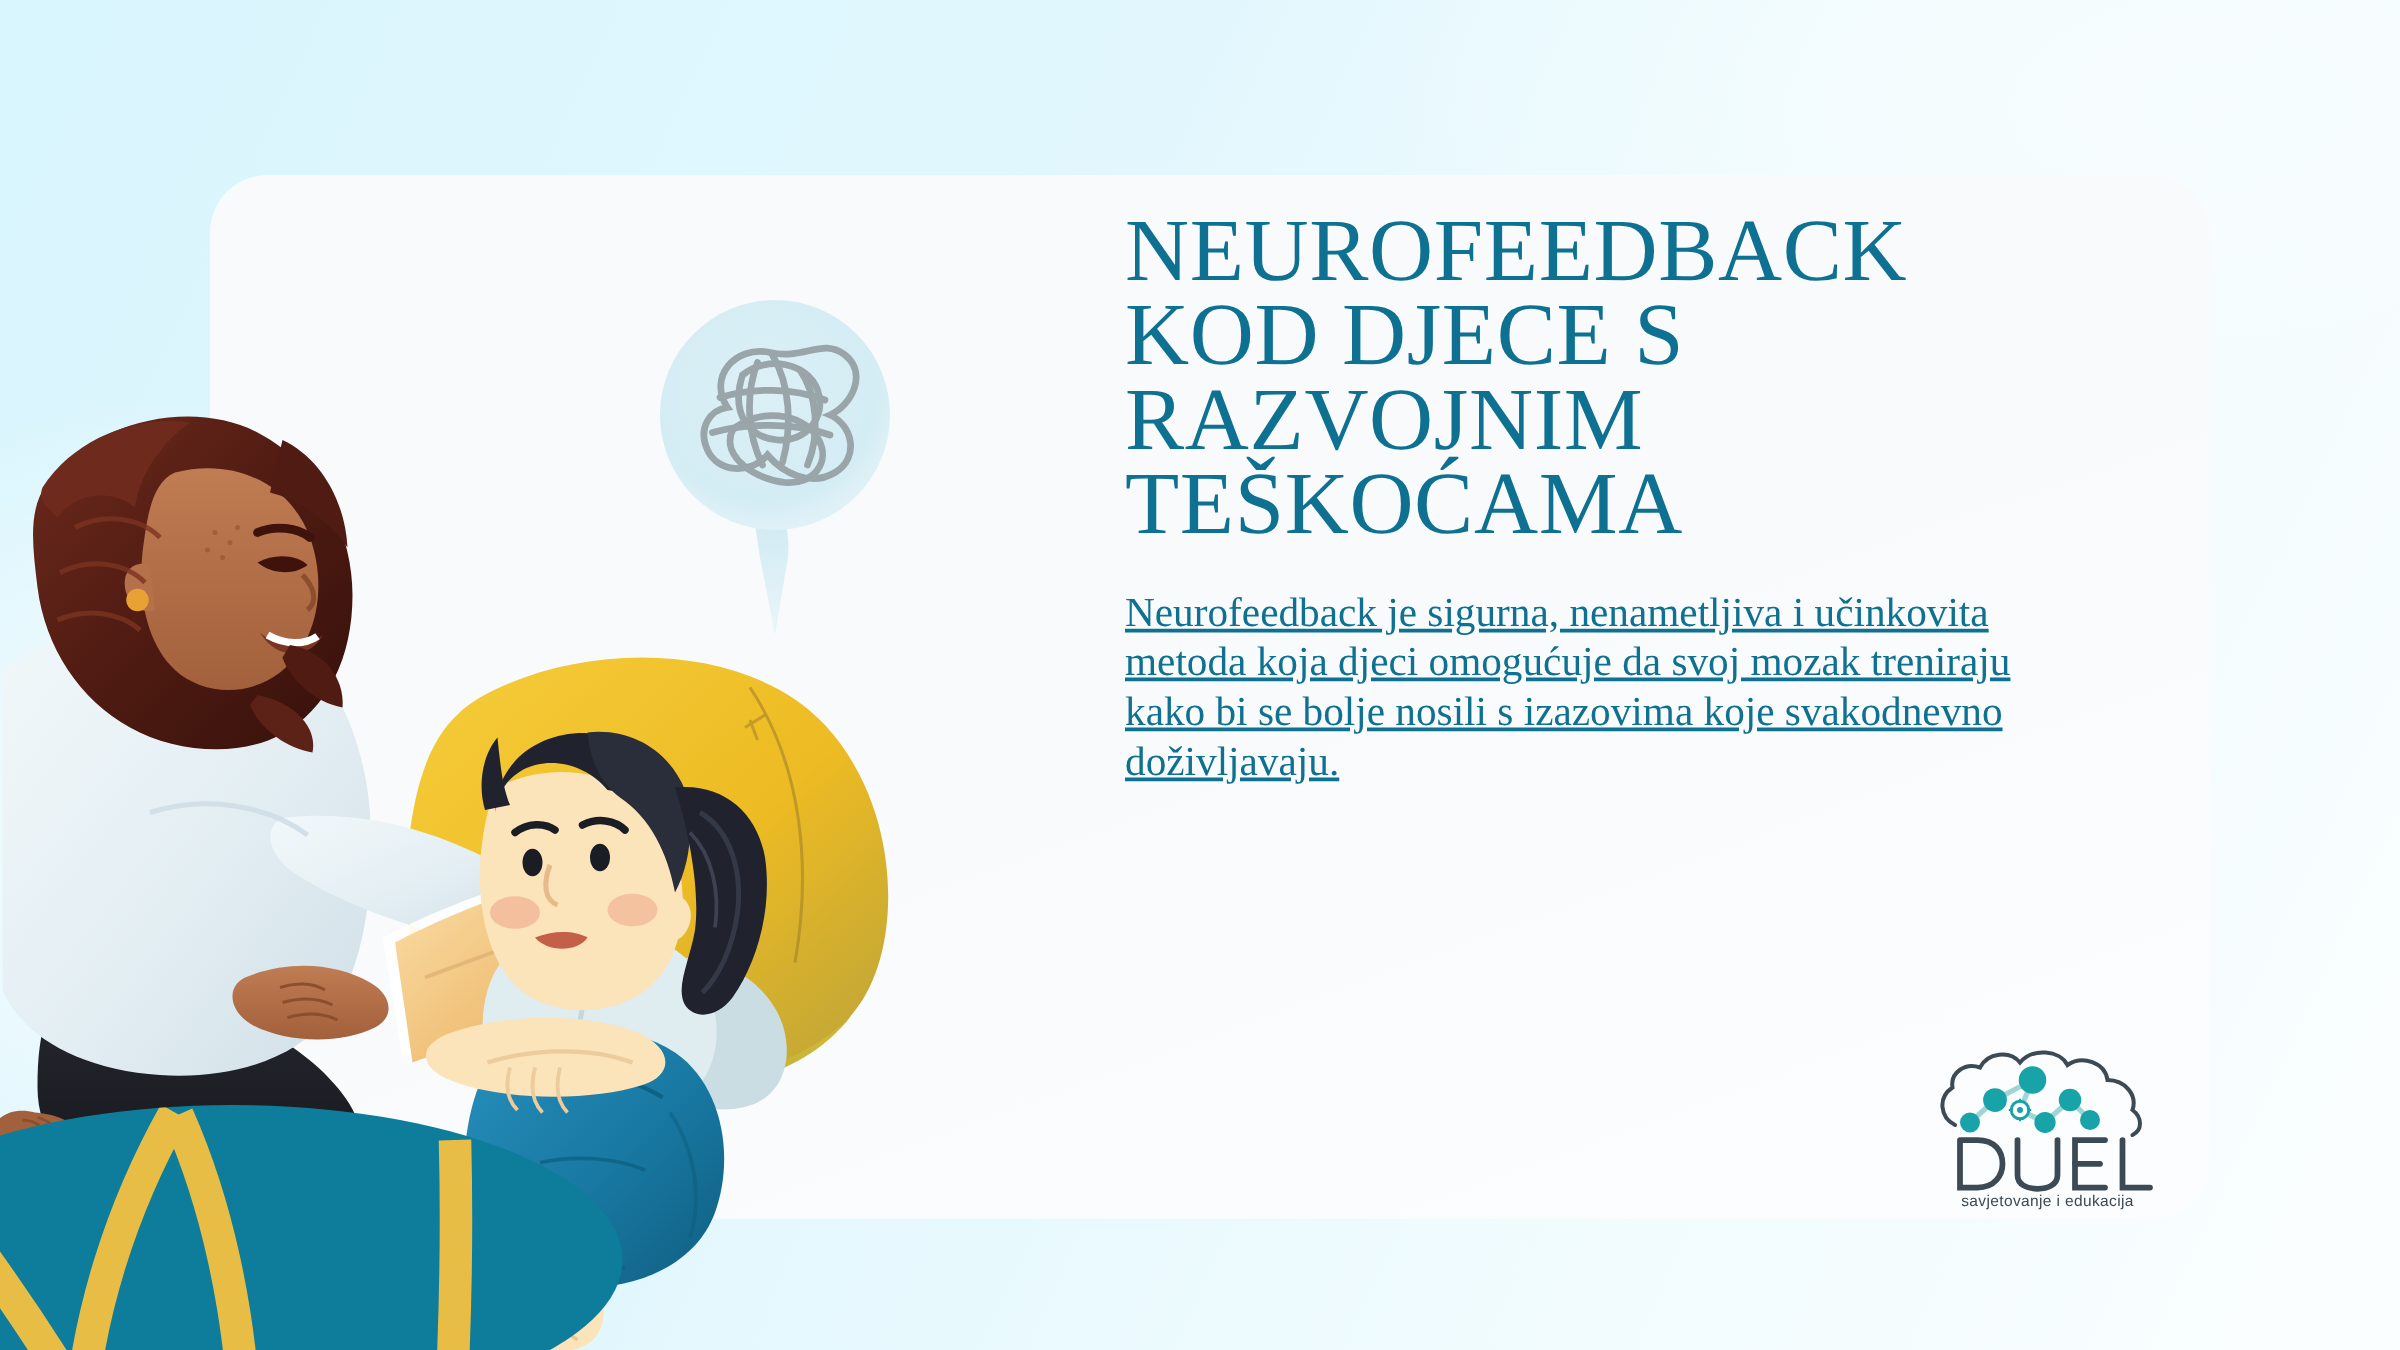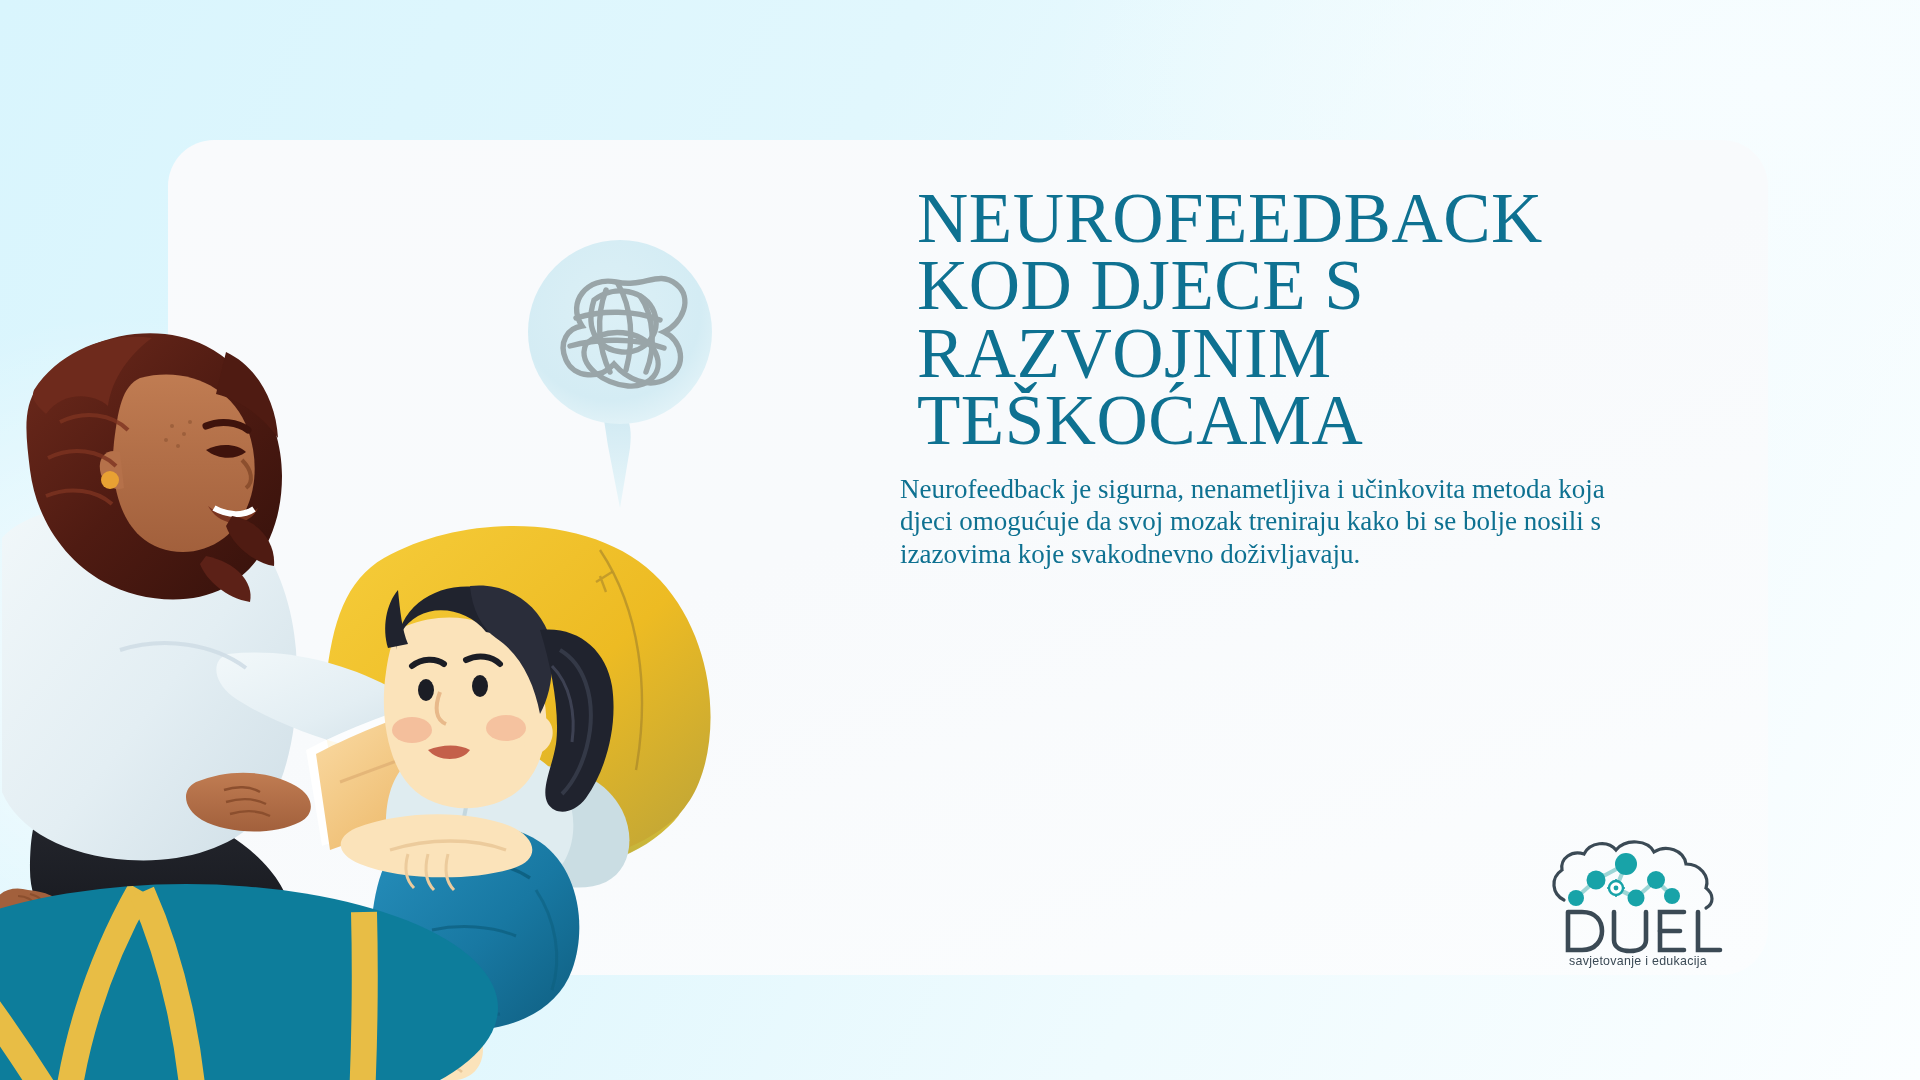--- a/index.html
+++ b/index.html
@@ -28,31 +28,32 @@
 
   
   .textcol{position:absolute;left:900px;top:168px;width:780px;}
   .headline{
     color:#0e7191;
     font-family:"Liberation Serif", serif;
     font-size:71px;
     line-height:.95;
     letter-spacing:.5px;
     font-weight:400;
-    margin:17px;
+    margin:0;
     white-space:pre-line;
   }
   .body-copy{
     color:#0e7191;
     font-family:"Liberation Serif", serif;
-    font-size:27px;
+    font-size:33px;
     line-height:1.2;
-    margin:18px 0 0 0;
+    margin:34px 0 0 0;
     font-weight:400;
     max-width:740px;
+    text-decoration:underline;
   }
 
   
   .logo{position:absolute;left:1538px;top:828px;width:200px;height:140px;}
   .logo svg{display:block;width:200px;height:140px;}
 
   
   .bubble{position:absolute;left:522px;top:240px;width:210px;height:280px;}
   .bubble svg{display:block;width:210px;height:280px;}
 

